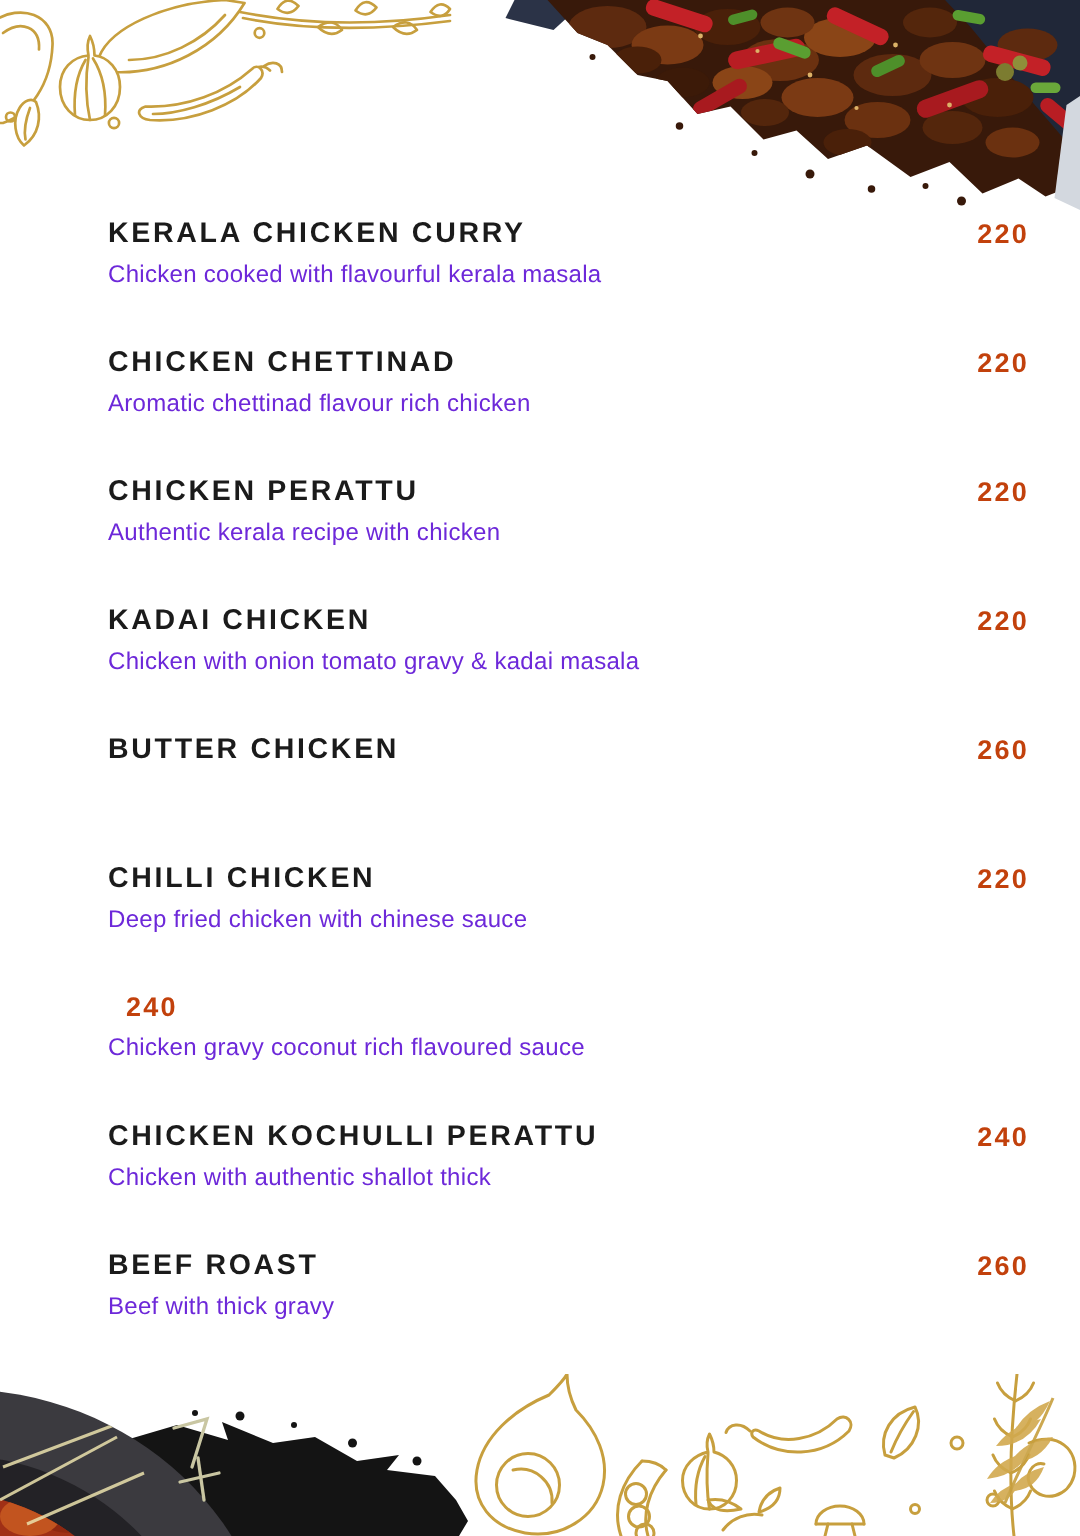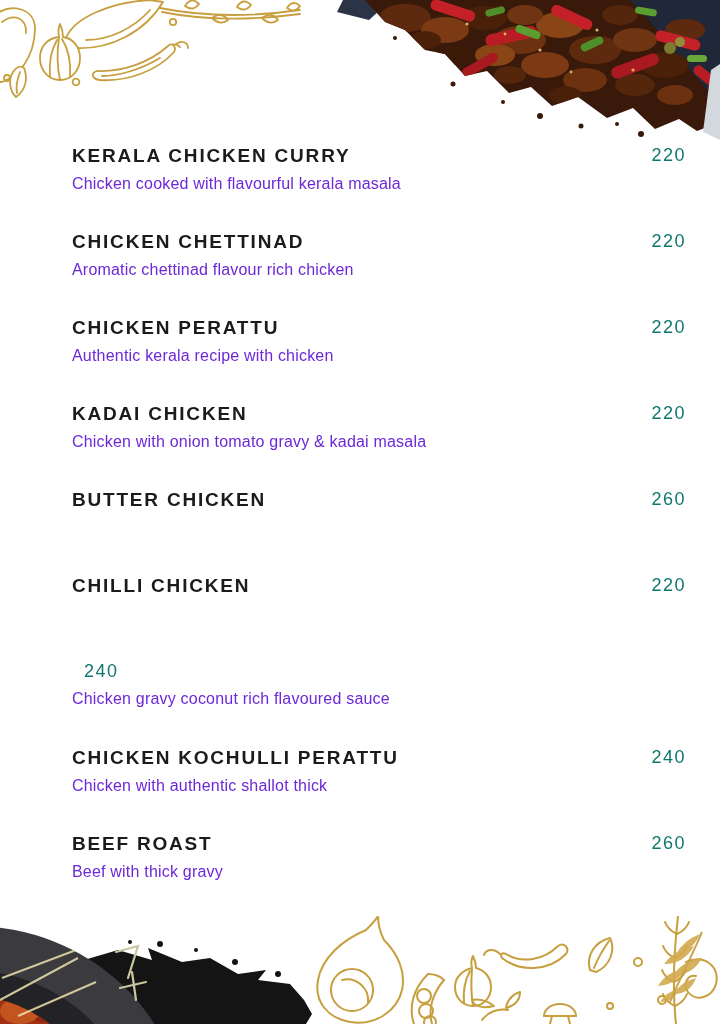--- a/index.html
+++ b/index.html
@@ -6,27 +6,27 @@
   body{
     width:720px;height:1024px;position:relative;overflow:hidden;
     background:#ffffff;
     font-family:"Liberation Sans", sans-serif;
   }
   .deco-top-left{position:absolute;top:0;left:0;z-index:1;}
   .photo-top-right{position:absolute;top:0;right:0;z-index:2;}
   .deco-bottom{position:absolute;bottom:0;left:0;z-index:1;}
   .menu{position:absolute;left:72px;right:34px;top:145px;z-index:3;}
   .menu-item{height:86px;}
-  .item-head{display:flex;justify-content:space-between;align-items:flex-start;}
+  .item-head{display:flex;justify-content:space-between;align-items:flex-end;}
   .item-name{
     font-size:19px;font-weight:700;letter-spacing:1.8px;
     color:#1b1b1b;line-height:22px;text-transform:uppercase;
   }
   .item-price{
-    font-size:18px;font-weight:400;letter-spacing:1.5px;color:#0f766e;
+    font-size:18px;font-weight:700;letter-spacing:1.5px;color:#c2410c;
     flex:0 0 auto;padding-left:12px;
   }
   .item-desc{
     margin-top:7px;font-size:16px;color:#6d28d9;
     letter-spacing:0.2px;line-height:20px;
   }
 </style>
 </head>
 <body>
 
@@ -169,20 +169,21 @@
     <div class="item-head">
       <span class="item-name">BUTTER CHICKEN</span>
       <span class="item-price">260</span>
     </div>
   </div>
   <div class="menu-item">
     <div class="item-head">
       <span class="item-name">CHILLI CHICKEN</span>
       <span class="item-price">220</span>
     </div>
+    <div class="item-desc">Deep fried chicken with chinese sauce</div>
   </div>
   <div class="menu-item">
     <div class="item-head">
       <span class="item-price">240</span>
     </div>
     <div class="item-desc">Chicken gravy coconut rich flavoured sauce</div>
   </div>
   <div class="menu-item">
     <div class="item-head">
       <span class="item-name">CHICKEN KOCHULLI PERATTU</span>

